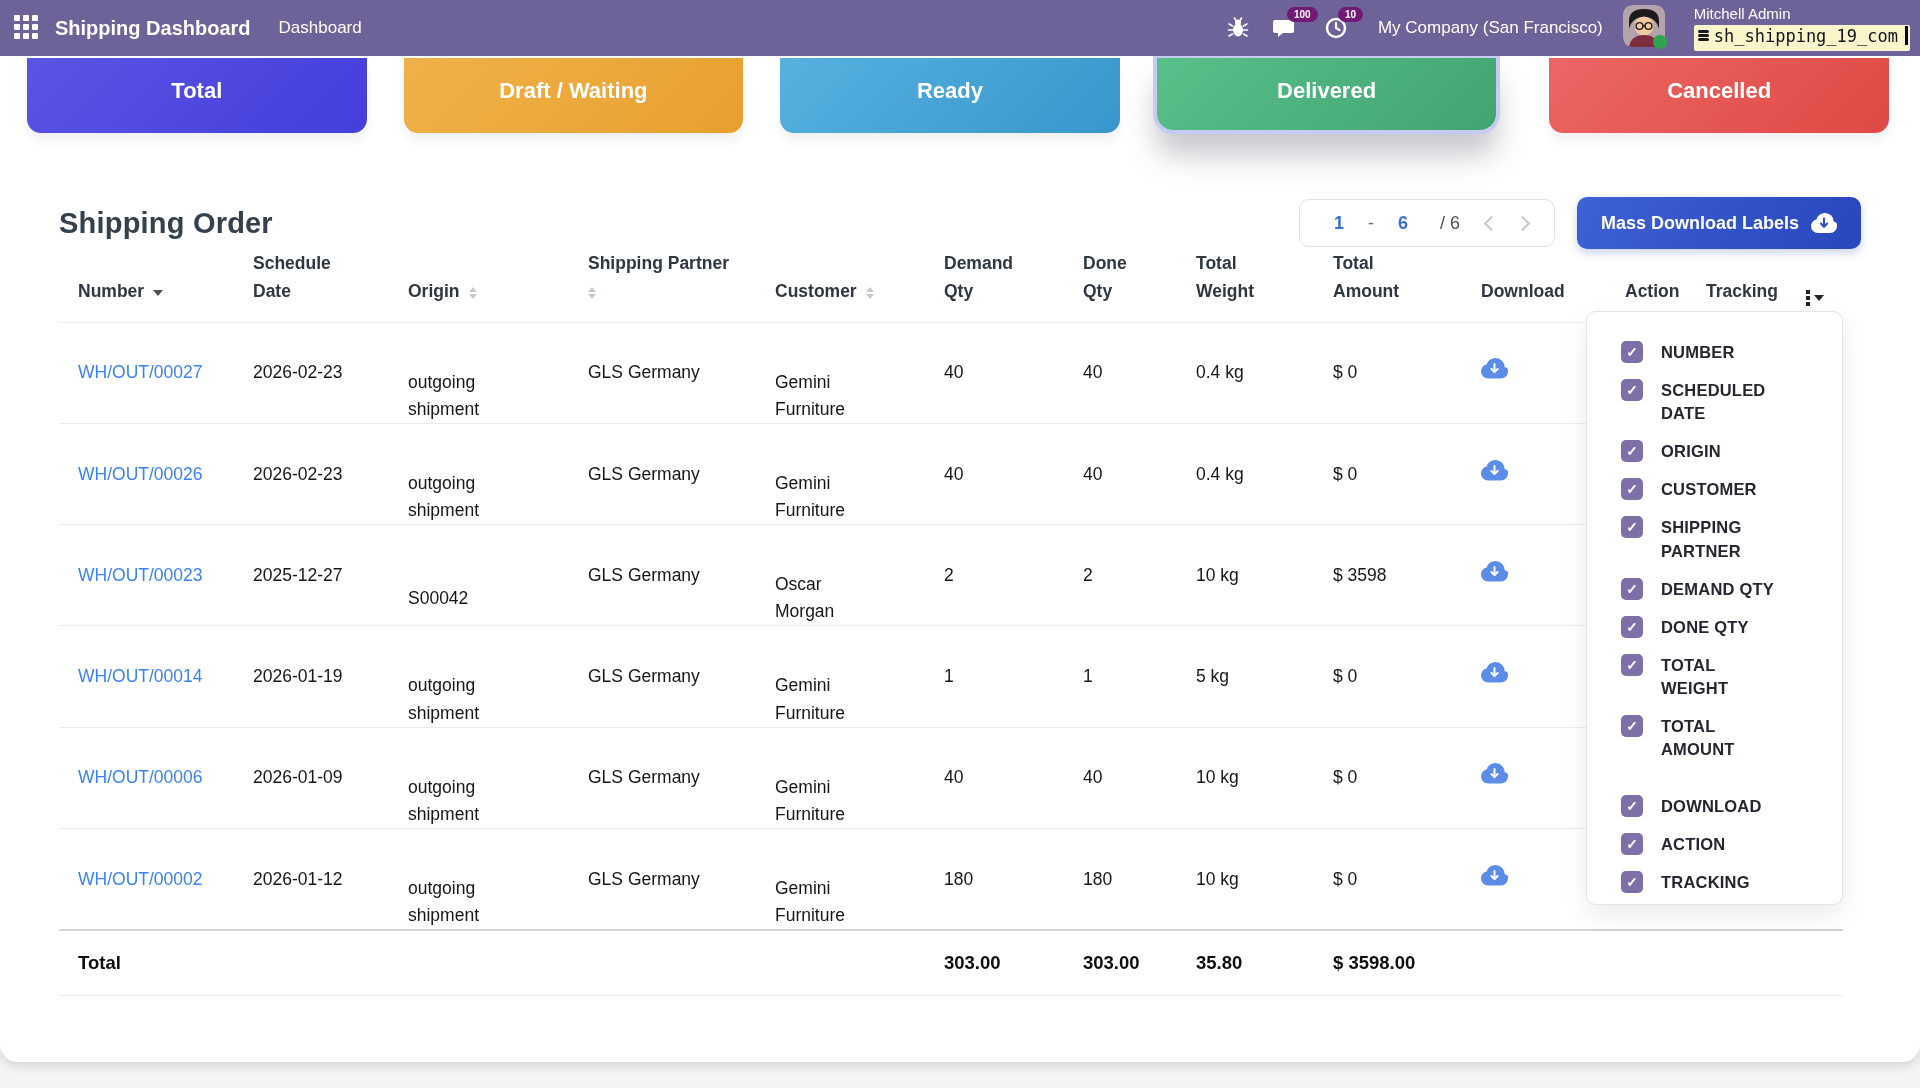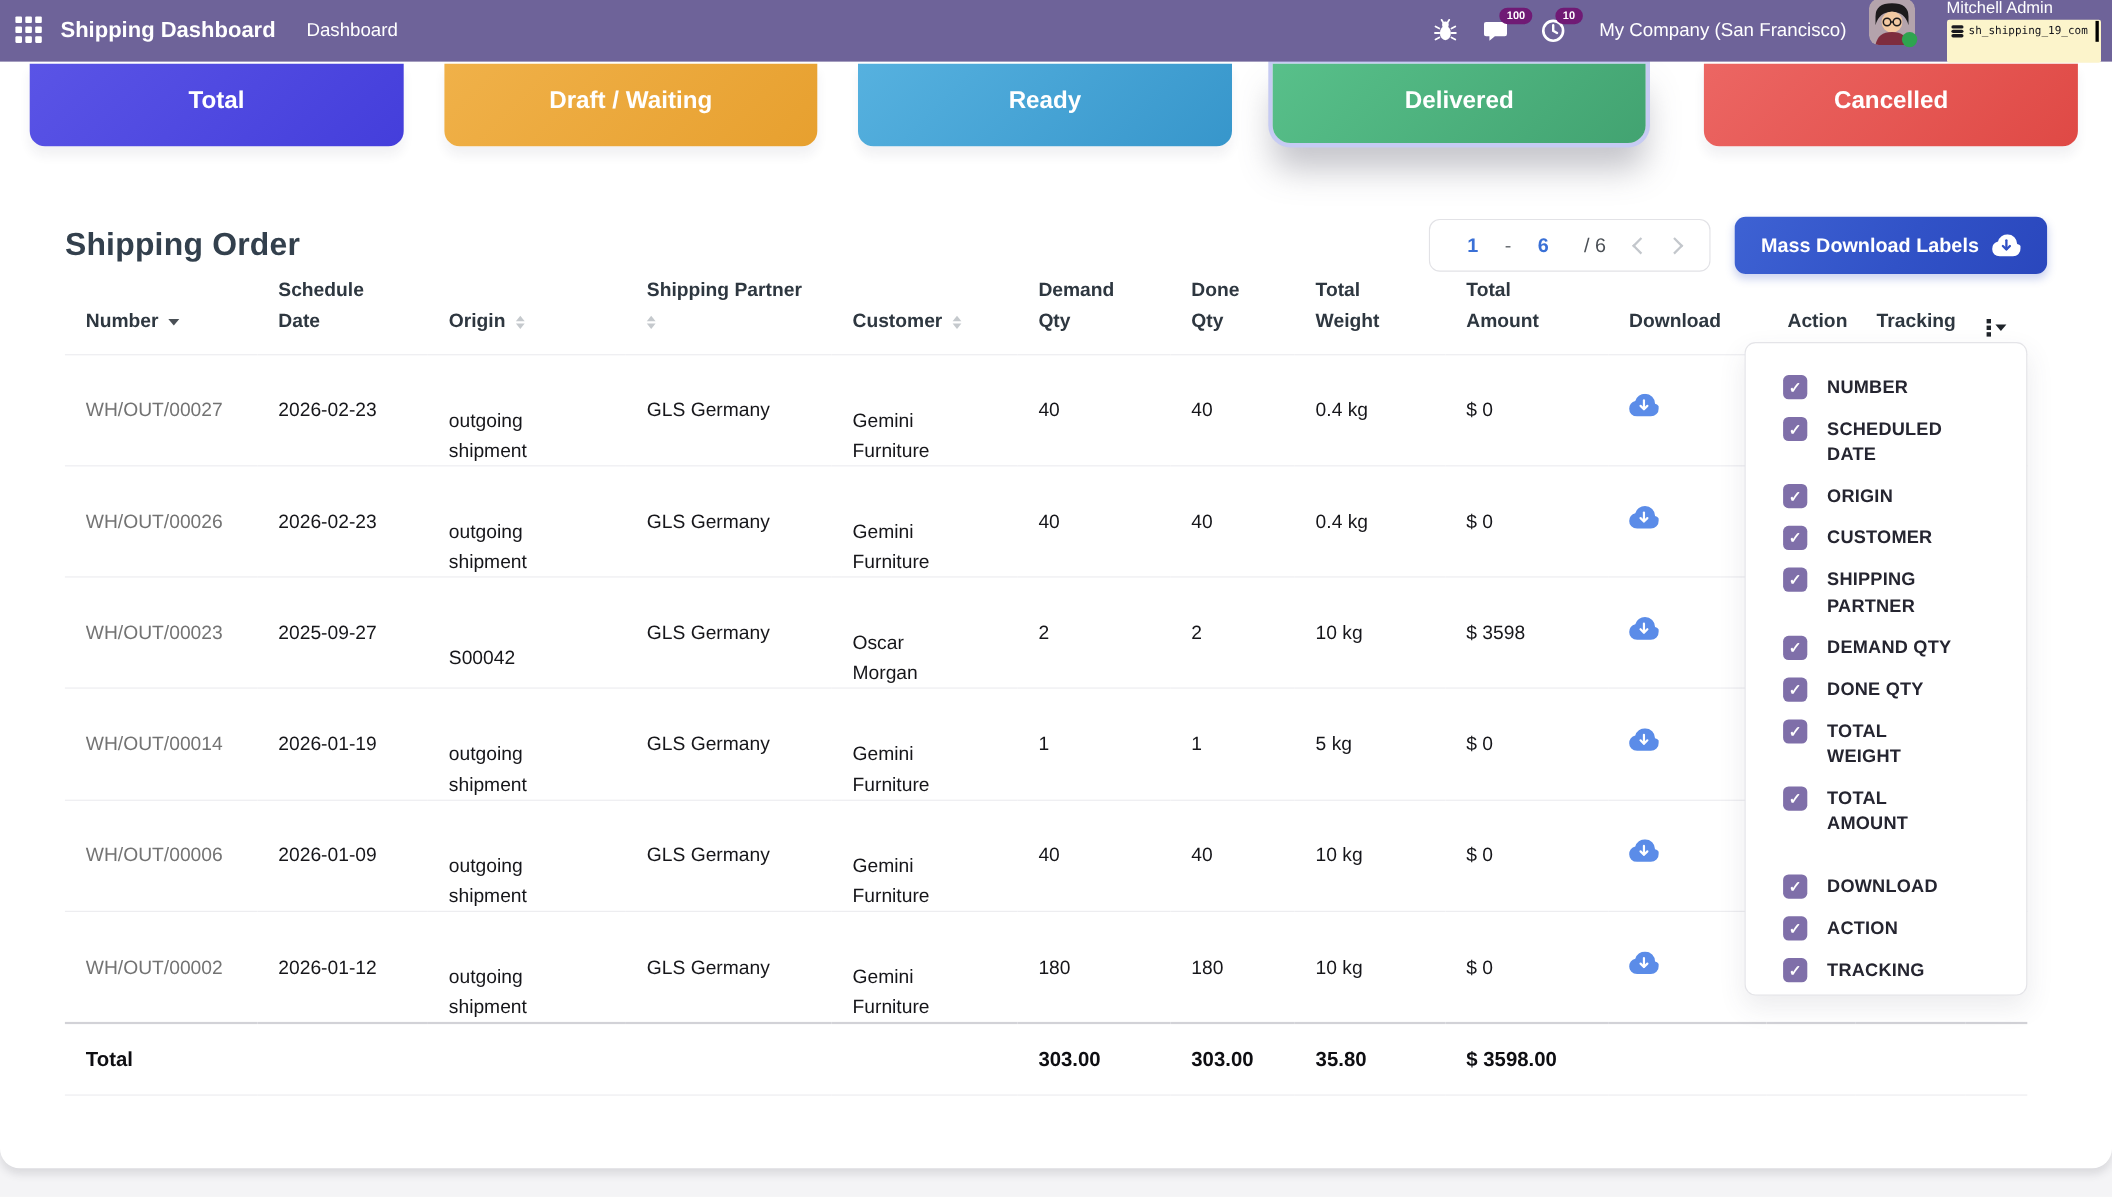--- a/index.html
+++ b/index.html
@@ -14,21 +14,21 @@
   .nav-right { margin-left:auto; display:flex; align-items:center; }
   .nav-icon-btn { position:relative; margin-left:24px; cursor:pointer; display:flex; align-items:center; }
   .nav-badge { position:absolute; top:-9px; left:14px; background:#701a75; color:#fff; font-size:10px; font-weight:bold; padding:2px 7px; border-radius:10px; line-height:1.1; }
   .nav-company { font-size:17px; margin:0 20px 0 30px; cursor:pointer; white-space:nowrap;text-align:right; }
   .user-block { display:flex; align-items:flex-start; cursor:pointer;gap:20px; }
   .avatar-wrap { position:relative; width:42px; height:42px; flex:0 0 auto; }
   .avatar-wrap svg { border-radius:9px; display:block; }
   .presence-dot { position:absolute; right:-2px; bottom:-2px; width:14px; height:14px; border-radius:50%; background:#2ea44f; }
   .user-texts { margin-left:9px; display:flex; flex-direction:column; align-items:flex-start; }
   .user-name { font-size:15px; color:#fff; line-height:1.25; }
-  .db-badge { margin-top:1px; background:#fcf4cb; color:#14141b; display:flex; align-items:center; gap:5px; padding:1px 2px 19px 4px; border-radius:2px; font-family:"DejaVu Sans Mono", monospace; font-size:10px; }
+  .db-badge { margin-top:1px; background:#fcf4cb; color:#14141b; display:flex; align-items:center; gap:5px; padding:1px 2px 5px 4px; border-radius:2px; font-family:"DejaVu Sans Mono", monospace; font-size:17px; }
   .db-icon { display:flex; flex-direction:column; gap:1px; }
   .db-icon i { width:11px; height:3px; background:#1a1a1f; border-radius:2px; }
   .cursor-bar { width:3px; height:19px; background:#000; margin-left:2px; }
 
   
   .page-card { position:relative; z-index:5; height:1006px; background:#ffffff; border-radius:0 0 18px 18px; box-shadow:0 5px 8px rgba(60,60,70,0.14); }
 
   
   .cards-row { display:flex; gap:37px; padding:2px 31px 0 27px; }
   .status-card { flex:1; height:75px; border-radius:0 0 14px 14px; color:#fff; text-align:center; padding-top:20px; font-size:22px; font-weight:bold; cursor:pointer; box-shadow:0 8px 10px rgba(40,40,60,0.06); }
@@ -47,21 +47,21 @@
   .mass-btn { height:52px; padding:0 24px; border:none; border-radius:10px; background:linear-gradient(120deg,#3e62d3 0%,#3152c7 55%,#2a47bd 100%); color:#fff; font-size:18px; font-weight:bold; font-family:"Liberation Sans",sans-serif; display:flex; align-items:center; gap:12px; cursor:pointer; box-shadow:0 4px 8px rgba(50,80,190,0.25); }
 
   
   .table-wrap { margin:0 0 0 59px; }
   table { border-collapse:collapse; table-layout:fixed; width:1784px; }
   thead th { vertical-align:bottom; text-align:left; font-size:17.5px; font-weight:bold; color:#2e3740; padding:0 6px 16px 19px; line-height:1.62; }
   thead th .h-wrap { display:inline-block; }
   tbody td { height:94px; font-size:17.5px; color:#16161a; padding:0 6px 0 19px; line-height:1.55; vertical-align:middle; }
   tbody tr { border-top:1px solid #ececef; }
   .cell-wrap { display:inline-block;margin-top:46px; }
-  a.rec-link { color:#737373; text-decoration:none; cursor:pointer; }
+  a.rec-link { color:#3b82f6; text-decoration:none; cursor:pointer; }
   tfoot tr { border-top:2px solid #d2d2d7; border-bottom:1px solid #ececef; }
   tfoot td { height:65px; font-size:18.5px; font-weight:bold; color:#0e0e12; padding:0 6px 0 19px; vertical-align:middle; }
 
   .caret-down { width:0; height:0; border-left:5px solid transparent; border-right:5px solid transparent; border-top:6px solid #4a5056; display:inline-block; margin-left:9px; vertical-align:middle; }
   .sort-both { display:inline-flex; flex-direction:column; gap:2px; margin-left:9px; vertical-align:middle; }
   .sort-both i.up { width:0; height:0; border-left:4.5px solid transparent; border-right:4.5px solid transparent; border-bottom:5px solid #c5c9cd; }
   .sort-both i.dn { width:0; height:0; border-left:4.5px solid transparent; border-right:4.5px solid transparent; border-top:5px solid #c5c9cd; }
 
   .dl-btn { background:none; border:none; cursor:pointer; padding:0; display:inline-flex; }
 
@@ -289,21 +289,21 @@
                     <polyline points="10.4,11 13.5,14.1 16.6,11"></polyline>
                   </g>
                 </svg>
               </button></td>
           <td></td>
           <td></td>
             <td></td>
         </tr>
         <tr>
           <td><a class="rec-link">WH/OUT/00023</a></td>
-          <td>2025-09-27</td>
+          <td>2025-12-27</td>
           <td><span class="cell-wrap" style="max-width:92px">S00042</span></td>
           <td>GLS Germany</td>
           <td><span class="cell-wrap" style="max-width:95px">Oscar Morgan</span></td>
           <td>2</td>
           <td>2</td>
           <td>10 kg</td>
           <td>$ 3598</td>
           <td><button class="dl-btn">
                 <svg width="27" height="21" viewBox="0 0 27 21">
                   <path d="M7.3 20.5 q-3.2 0-5.25-2T0 13.6 q0-2.6 1.55-4.55T5.6 6.6 q0.85-3.1 3.3-4.85T14.5 0 q3.85 0 6.5 2.7T23.6 9.1 q2 0.3 3.2 1.95 0.2 0.3 0.2 0.3 L27 13.4 q0 3-2.1 5.05T19.8 20.5z" fill="#5b8ce8"></path>

